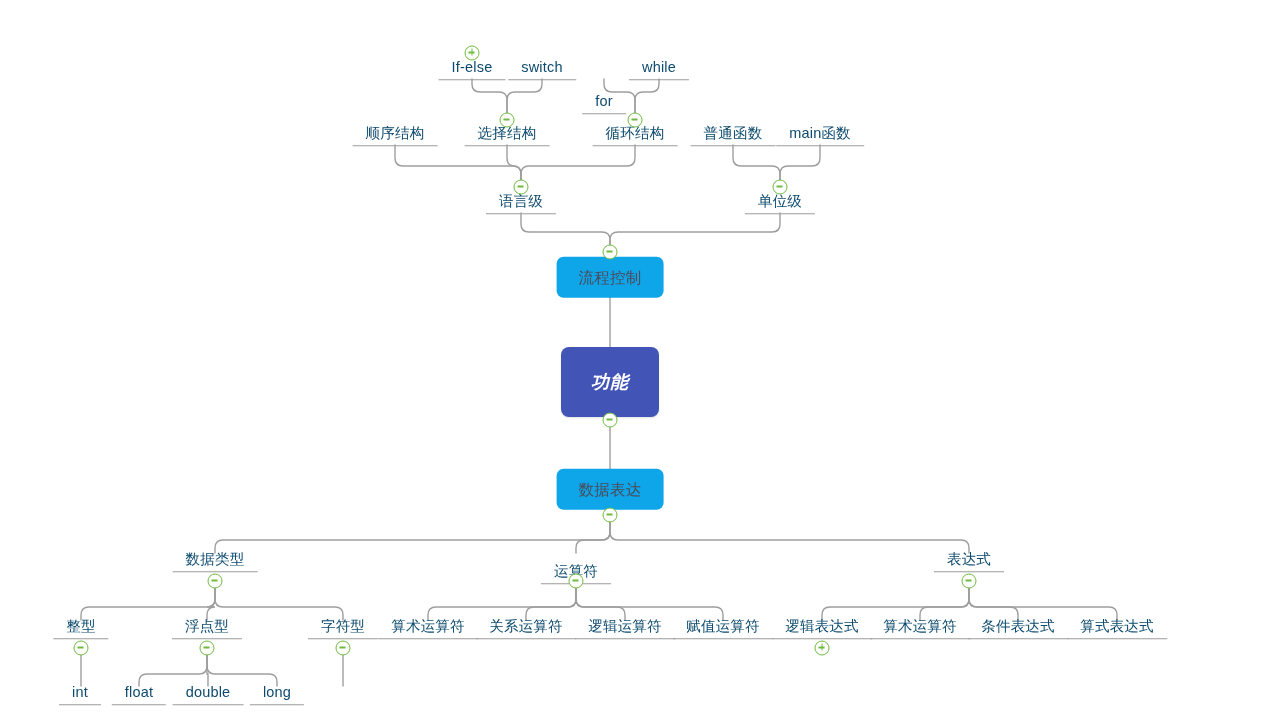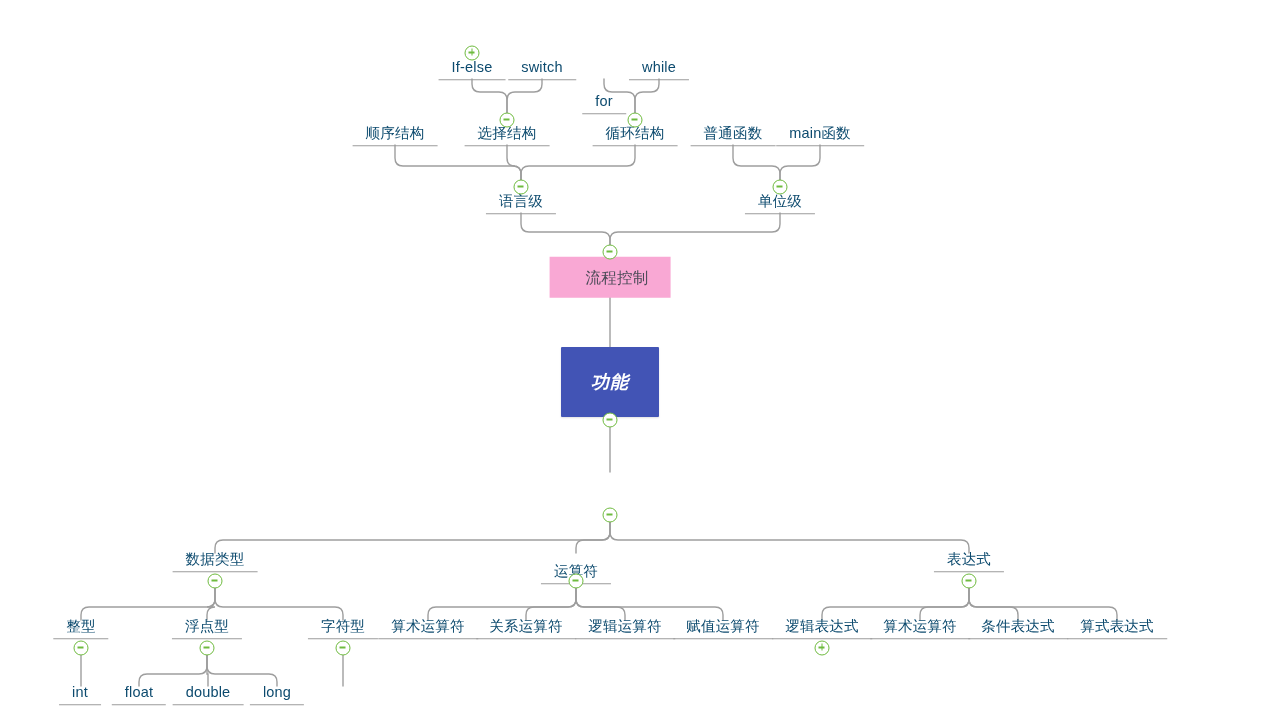--- a/index.html
+++ b/index.html
@@ -44,33 +44,33 @@
     letter-spacing: 0.2px;
     padding: 0 4px 4px 4px;
   }
   
   .node.plain {
     border-bottom: 1.6px solid #9c9c9c;
     padding: 0 9px;
   }
   
   .node.boxed {
-    background: #f9a8d4;
-    border-radius: 0;
-    padding: 13px 22px 12px 36px;
+    background: #0ea5e9;
+    border-radius: 7px;
+    padding: 13px 22px 12px 22px;
   }
   .node.boxed .label {
     padding: 0;
     font-size: 15.5px;
     color: #4c4b58;
   }
   
   .node.root {
     background: #4254b5;
-    border-radius: 1px;
+    border-radius: 8px;
     padding: 26px 30px;
     box-shadow: 0 1px 2px rgba(0,0,0,0.12);
   }
   .node.root .label {
     padding: 0;
     color: #ffffff;
     font-size: 18px;
     font-style: italic;
     font-weight: 700;
     letter-spacing: 1px;
@@ -176,20 +176,23 @@
     </div>
     <div class="node plain" style="left: 521px; top: 204px;">
       <span class="label">语言级</span>
     </div>
     <div class="node plain" style="left: 780px; top: 204px;">
       <span class="label">单位级</span>
     </div>
     <div class="node boxed" style="left: 610px; top: 277px;">
       <span class="label">流程控制</span>
     </div>
+    <div class="node boxed" style="left: 610px; top: 489px;">
+      <span class="label">数据表达</span>
+    </div>
     <div class="node plain" style="left: 215px; top: 562px;">
       <span class="label">数据类型</span>
     </div>
     <div class="node plain" style="left: 576px; top: 562px; margin-top: 12px;">
       <span class="label">运算符</span>
     </div>
     <div class="node plain" style="left: 969px; top: 562px;">
       <span class="label">表达式</span>
     </div>
     <div class="node plain" style="left: 81px; top: 629px;">

